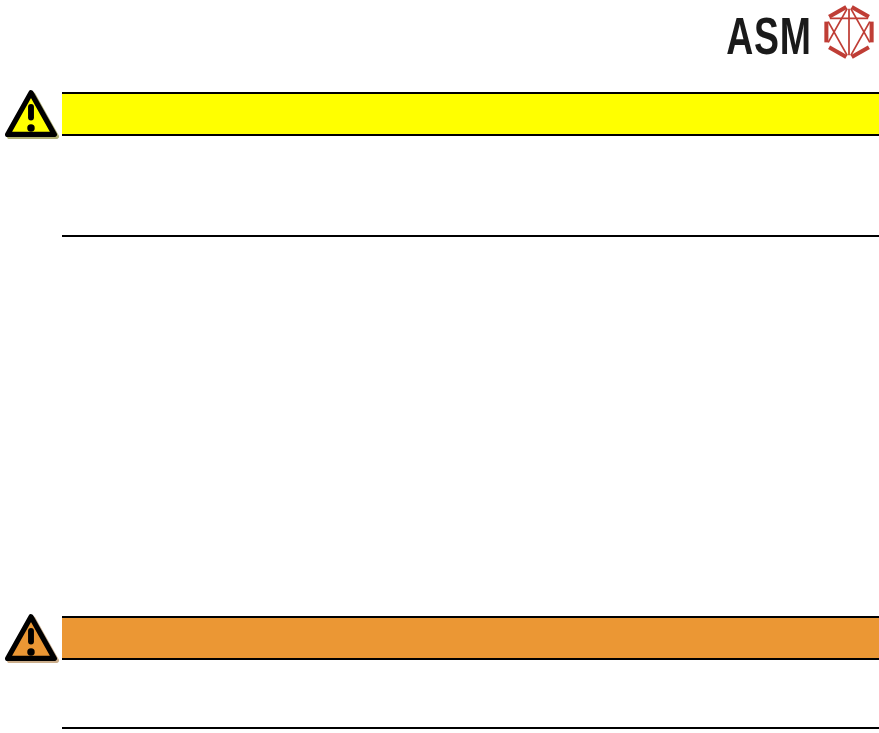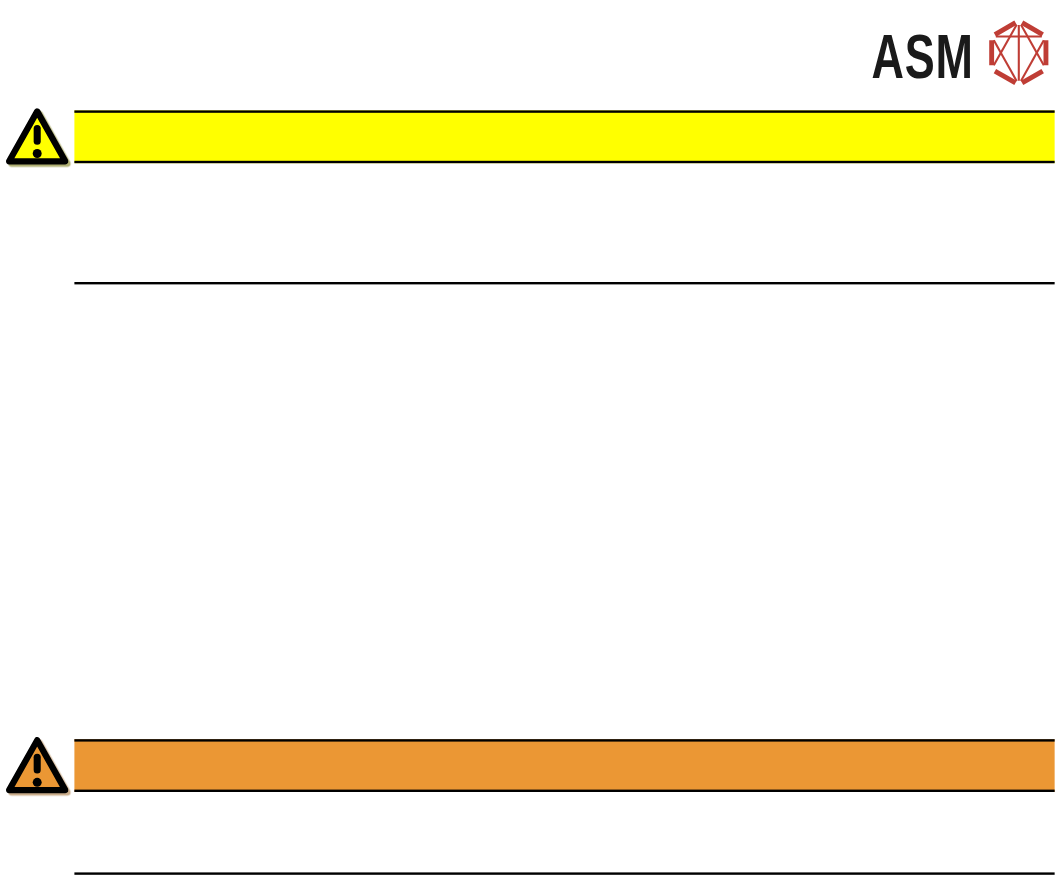--- a/index.html
+++ b/index.html
@@ -5,21 +5,21 @@
   html,body{margin:0;padding:0;}
   body{
     width:879px;height:733px;
     background:#ffffff;
     position:relative;
     overflow:hidden;
     font-family:"Liberation Sans", sans-serif;
   }
 
   
-  .logo{position:absolute;top:12px;left:0;right:0;height:70px;}
+  .logo{position:absolute;top:0;left:0;right:0;height:70px;}
   .logo-text{
     position:absolute;top:10px;right:67px;
     font-size:52px;font-weight:bold;line-height:1;
     color:#1a1a1a;
     transform:scaleX(0.72);
     transform-origin:right center;
     letter-spacing:1px;
   }
   .logo-icon{position:absolute;top:2px;right:1px;width:58px;height:60px;}
 

